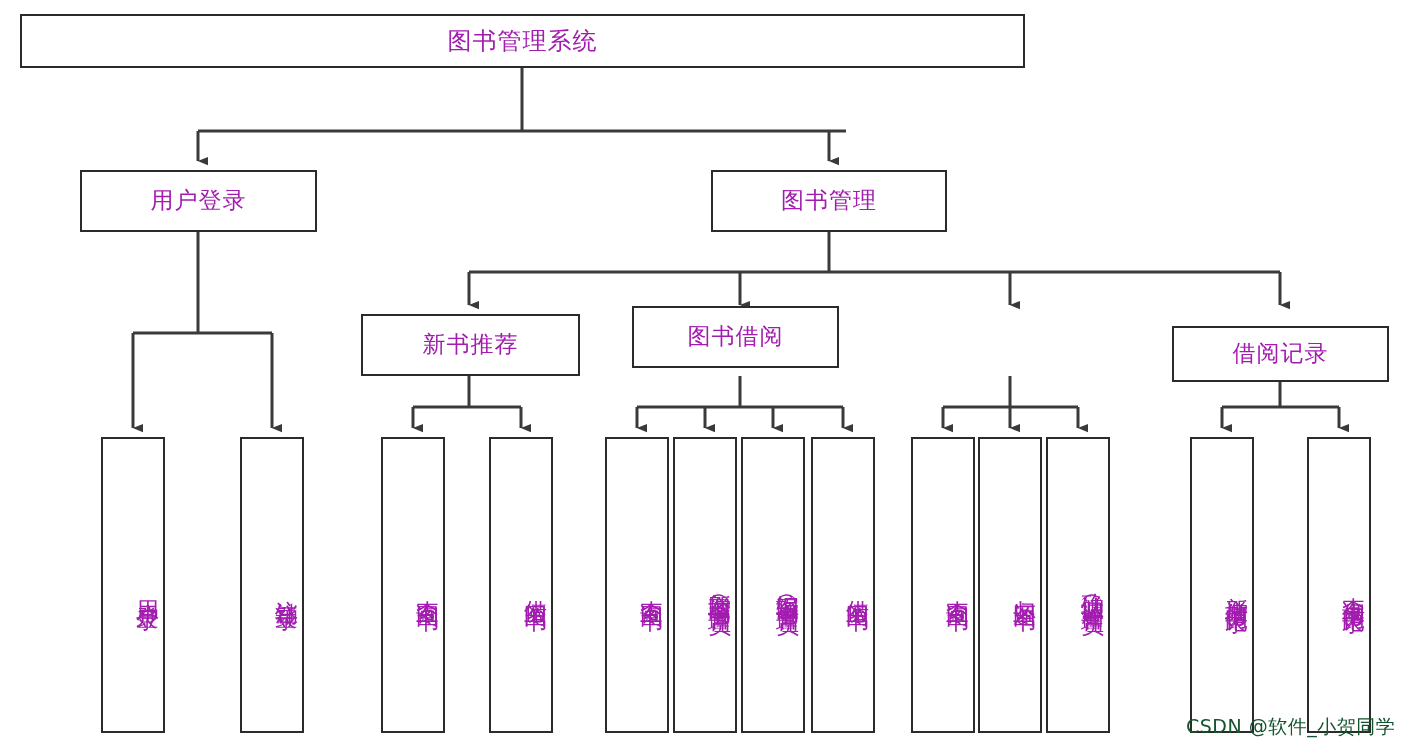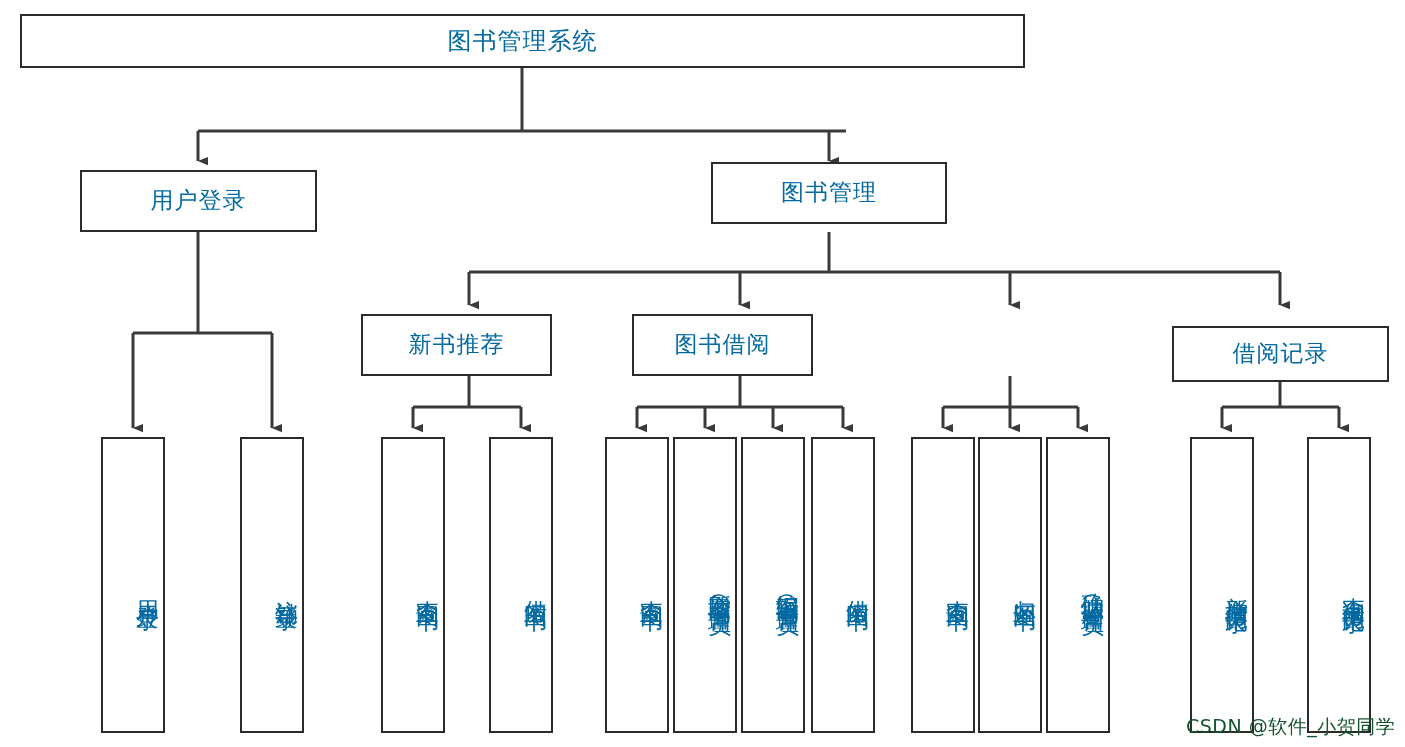--- a/index.html
+++ b/index.html
@@ -10,21 +10,21 @@
     background:#fff;
   }
   #stage{position:relative;width:1405px;height:747px;background:#fff;}
   svg#wires{position:absolute;left:0;top:0;width:1405px;height:747px;}
 
   .node{
     position:absolute;box-sizing:border-box;
     background:#ffffff;
     border:2.5px solid #2b2b2b;
     display:flex;align-items:center;justify-content:center;
-    color:#0369a1;
+    color:#a21caf;
     letter-spacing:1px;
   }
   .node.h{
     font-size:23px;
     line-height:1.1;
   }
   .node.root{font-size:24px;}
   .node.v{
     font-size:23px;
     writing-mode:vertical-rl;
@@ -106,28 +106,28 @@
     </g>
   </svg>
 
   <div class="node h root" style="left:20px;top:14px;width:1005px;height:54px;">
     <span>图书管理系统</span>
   </div>
 
   <div class="node h" style="left:80px;top:170px;width:237px;height:62px;">
     <span>用户登录</span>
   </div>
-  <div class="node h" style="left:711px;top:162px;width:236px;height:62px;">
+  <div class="node h" style="left:711px;top:170px;width:236px;height:62px;">
     <span>图书管理</span>
   </div>
 
-  <div class="node h" style="left:361px;top:314px;width:191px;height:62px;">
+  <div class="node h" style="left:361px;top:314px;width:219px;height:62px;">
     <span>新书推荐</span>
   </div>
-  <div class="node h" style="left:632px;top:314px;width:181px;height:62px;">
+  <div class="node h" style="left:632px;top:306px;width:207px;height:62px;">
     <span>图书借阅</span>
   </div>
   <div class="node h" style="left:1172px;top:326px;width:217px;height:56px;">
     <span>借阅记录</span>
   </div>
 
   <div class="node v" style="left:101px;top:437px;width:64px;height:296px;">
     <span class="vtext">用户登录</span>
   </div>
   <div class="node v" style="left:240px;top:437px;width:64px;height:296px;">

